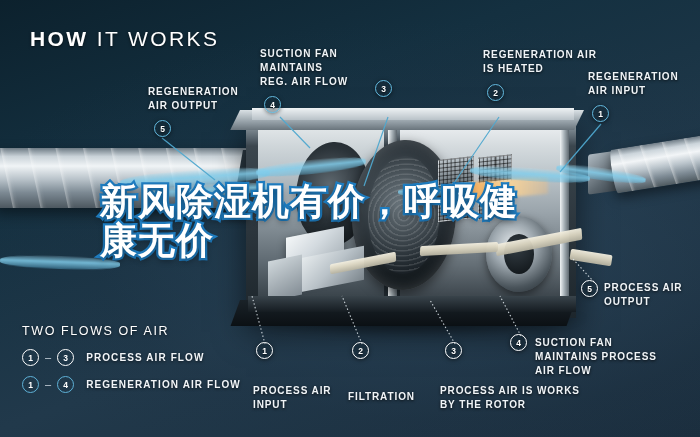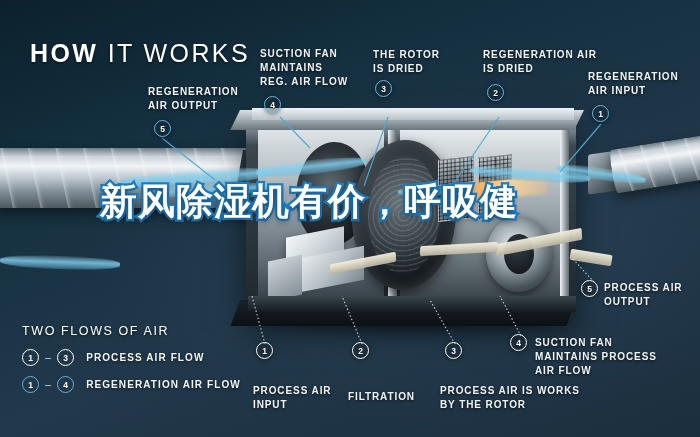--- a/index.html
+++ b/index.html
@@ -195,22 +195,22 @@
   #flow-a { left:120px; top:170px; width:150px; height:16px; transform:rotate(-4deg); }
   #flow-b { left:150px; top:184px; width:130px; height:12px; transform:rotate(-3deg); }
   #flow-c { left:256px; top:160px; width:110px; height:14px; transform:rotate(-6deg); }
   #flow-d { left:470px; top:168px; width:120px; height:13px; transform:rotate(4deg); }
   #flow-e { left:0px; top:256px; width:120px; height:13px; transform:rotate(2deg); }
   #flow-f { left:556px; top:168px; width:90px; height:12px; transform:rotate(8deg); }
   #flow-g { left:398px; top:186px; width:70px; height:10px; transform:rotate(-2deg); }
 
   
   #title {
-    position:absolute; left:30px; top:39px;
-    font-size:25px; letter-spacing:2.4px;
+    position:absolute; left:30px; top:27px;
+    font-size:21px; letter-spacing:2.4px;
     color:#ffffff; font-weight:300;
     text-shadow:0 1px 3px rgba(0,0,0,0.6);
     white-space:nowrap;
   }
   #title .bold { font-weight:700; }
 
   .callout {
     position:absolute;
     color:#f0f4f7;
     font-size:10px;
@@ -352,26 +352,24 @@
   <div class="marker regen" style="left:154px;top:120px">5</div>
   <div class="callout" style="left:148px;top:85px">REGENERATION
 AIR OUTPUT</div>
 
   <div class="marker regen" style="left:264px;top:96px">4</div>
   <div class="callout" style="left:260px;top:47px">SUCTION FAN
 MAINTAINS
 REG. AIR FLOW</div>
 
   <div class="marker regen" style="left:375px;top:80px">3</div>
-  <div class="callout" style="left:373px;top:48px">THE ROTOR
-IS DRIED</div>
 
   <div class="marker regen" style="left:487px;top:84px">2</div>
   <div class="callout" style="left:483px;top:48px">REGENERATION AIR
-IS DRIED</div>
+IS HEATED</div>
 
   <div class="marker regen" style="left:592px;top:105px">1</div>
   <div class="callout" style="left:588px;top:70px">REGENERATION
 AIR INPUT</div>
 
   <div class="marker" style="left:581px;top:280px">5</div>
   <div class="callout" style="left:604px;top:281px">PROCESS AIR
 OUTPUT</div>
 
   <div class="marker" style="left:510px;top:334px">4</div>
@@ -403,15 +401,16 @@
     <div class="legend-row regen">
       <span class="legend-circle">1</span>
       <span class="legend-dash">–</span>
       <span class="legend-circle">4</span>
       <span class="legend-label">REGENERATION AIR FLOW</span>
     </div>
   </div>
 
   <div id="overlay-cn">
     <span class="ln">新风除湿机有价，呼吸健</span>
+    <span class="ln">康无价</span>
   </div>
 
 </div>
 
 </body></html>

